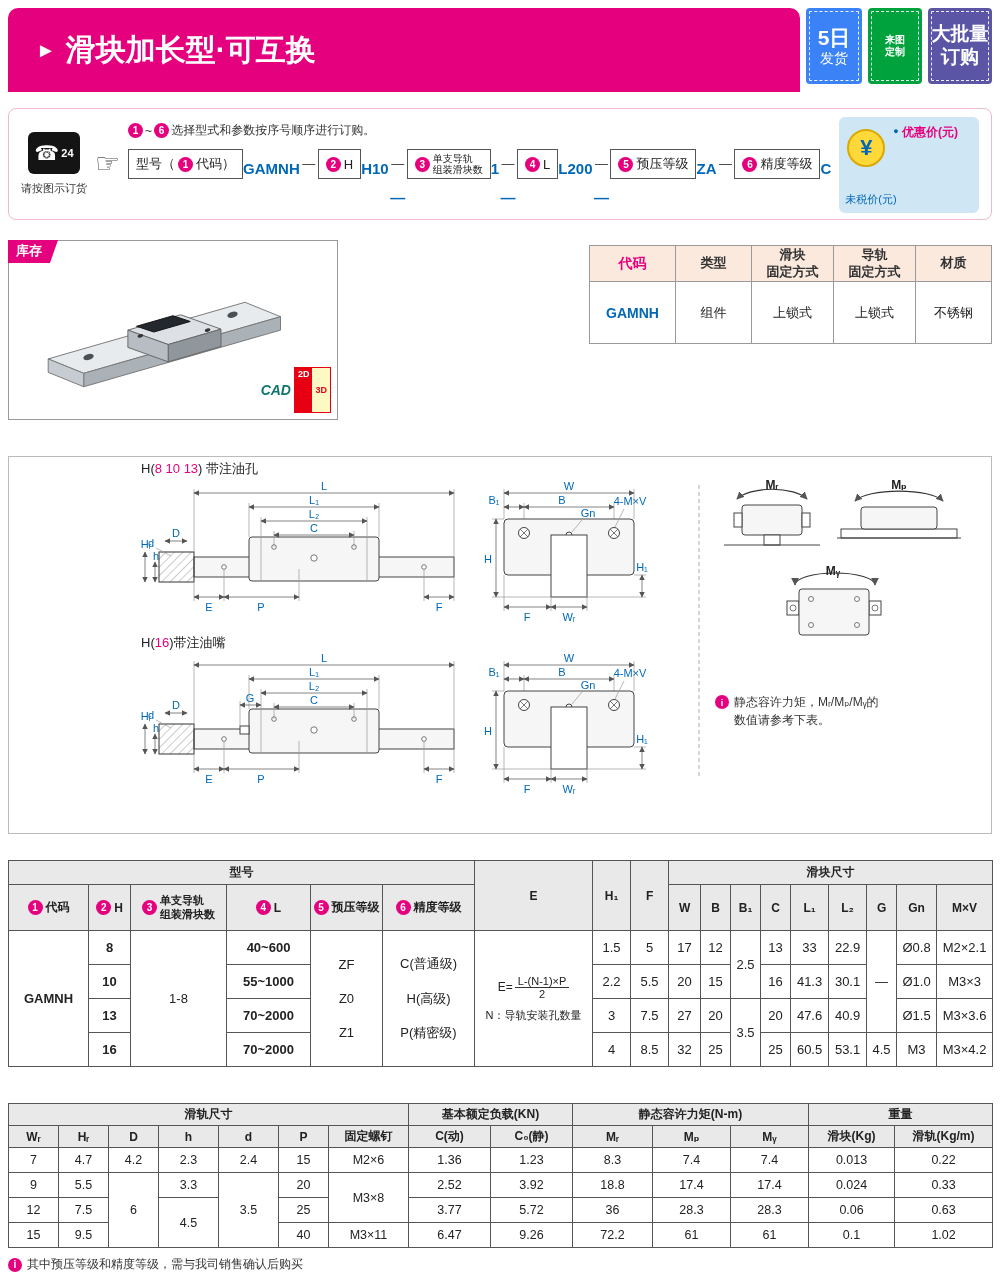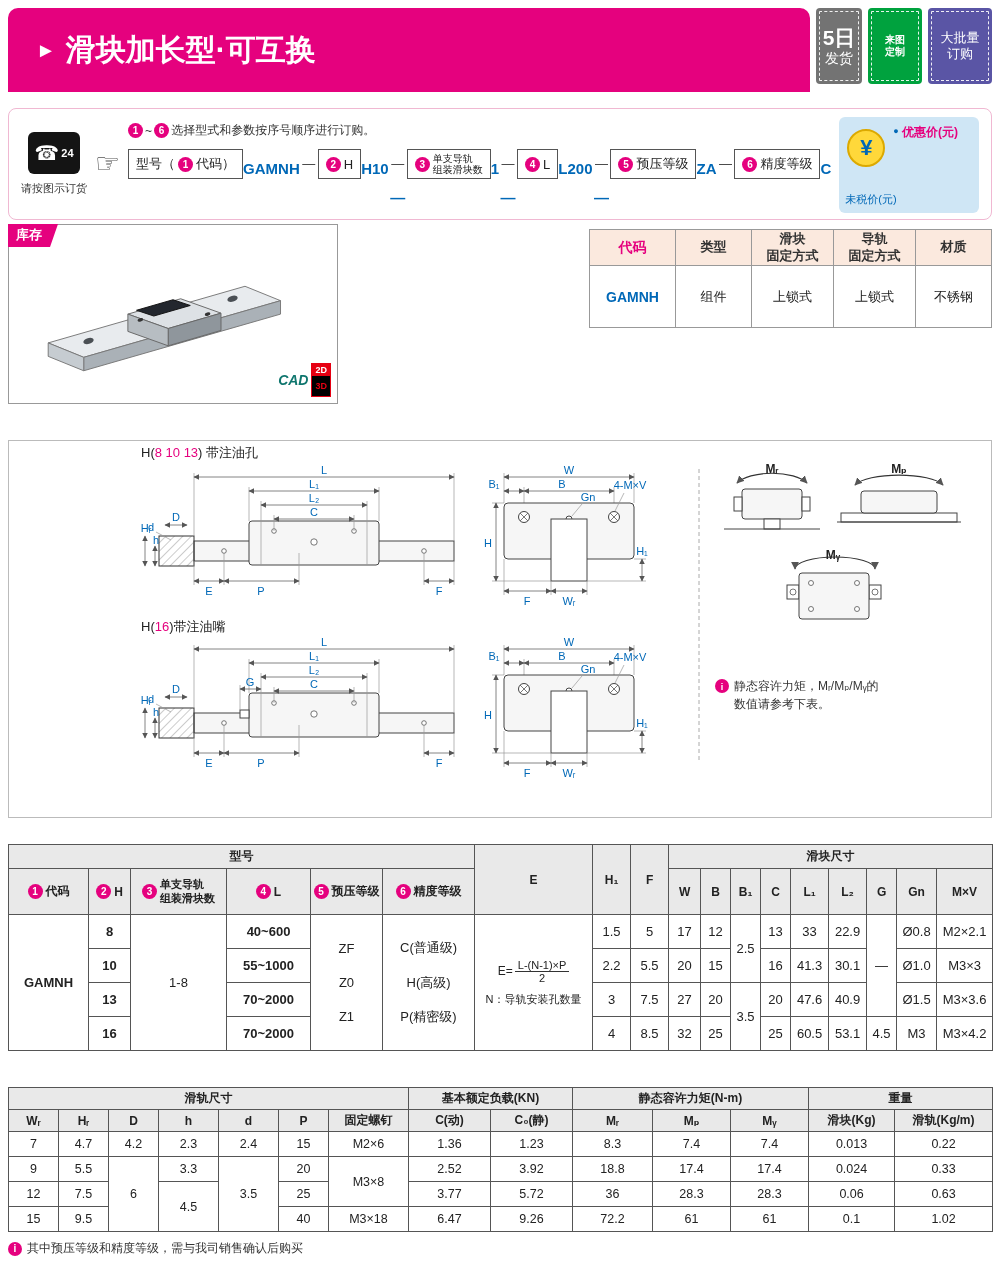--- a/index.html
+++ b/index.html
@@ -8,27 +8,27 @@
   .page{padding:8px}
 
   
   .header{display:flex;gap:6px;align-items:flex-start}
   .band{flex:1;height:84px;background:#e5017e;border-radius:10px 10px 0 0;display:flex;align-items:center;padding:0 18px;color:#fff}
   .title{font-size:34px;font-weight:bold;letter-spacing:2px}
   .arrow{font-size:20px;margin:0 10px}
   .subtitle{font-size:30px;font-weight:bold}
   .badge{height:76px;border-radius:4px;color:#fff;display:flex;flex-direction:column;align-items:center;justify-content:center;outline:1px dashed rgba(255,255,255,.9);outline-offset:-4px}
   .badge span{display:block;text-align:center;line-height:1.2;white-space:nowrap}
-  .b-red{width:46px;background:#737373}
+  .b-red{width:56px;background:#3b82f6}
   .b-red .l1{font-size:21px;font-weight:bold}
   .b-red .l2{font-size:14px}
   .b-grn{width:54px;background:#00a23e}
   .b-grn span{font-size:10px;font-weight:bold}
   .b-vio{width:64px;background:#5a55a5}
-  .b-vio span{font-size:13px;font-weight:normal}
+  .b-vio span{font-size:19px;font-weight:bold}
 
   
   .order{border:1px solid #f0b8d2;border-radius:8px;margin-top:16px;height:112px;display:flex;align-items:center;padding:8px 12px;gap:8px}
   .phone-col{display:flex;flex-direction:column;align-items:center;width:86px}
   .phone-box{width:52px;height:42px;background:#141414;border-radius:6px;color:#fff;display:flex;align-items:center;justify-content:center;gap:2px}
   .phone-glyph{font-size:20px;line-height:1}
   .phone-24{font-size:11px;font-weight:bold}
   .phone-label{font-size:11px;margin-top:7px;color:#333;white-space:nowrap}
   .hand{font-size:28px;color:#555;line-height:1}
   .order-center{flex:1;padding-top:2px}
@@ -46,29 +46,29 @@
   .coin{position:absolute;left:8px;top:12px;width:38px;height:38px;border-radius:50%;background:#ffd83a;border:2px solid #dca900;color:#0068b7;font-size:22px;font-weight:bold;display:flex;align-items:center;justify-content:center}
   .price-note{position:absolute;left:6px;bottom:6px;font-size:11px;color:#0068b7;white-space:nowrap}
   .ptitle-row{font-size:12px;margin-bottom:4px;white-space:nowrap}
   .pbullet{color:#0068b7;font-size:9px;vertical-align:2px}
   .ptitle{color:#e5017e;font-weight:bold}
   .ptab{border-collapse:collapse;width:100%}
   .ptab td{border:1px solid #7fb0d4;background:#fff;font-size:10.5px;padding:3px 2px;text-align:center;color:#333;white-space:nowrap}
   .ptab td:first-child{background:#e7f3fb}
 
   
-  .stock-row{display:flex;margin-top:4px}
+  .stock-row{display:flex;margin-top:20px}
   .stock-box{width:330px;height:180px;border:1px solid #999;position:relative;background:#fff}
   .stock-tag{position:absolute;top:-1px;left:-1px;background:#e5017e;color:#fff;font-size:13px;font-weight:bold;padding:2px 16px 3px 8px;clip-path:polygon(0 0,100% 0,84% 100%,0 100%)}
   .product-svg{position:absolute;left:14px;top:20px}
   .cad{position:absolute;right:6px;bottom:6px;display:flex;align-items:center;gap:3px;cursor:pointer}
   .cad-text{font-size:14px;font-weight:bold;font-style:italic;color:#0f766e}
-  .cad-dd{display:flex;flex-direction:column;border:1px solid #e60012}
+  .cad-dd{display:flex;flex-direction:row;border:1px solid #e60012}
   .cad-2d{background:#e60012;color:#fff;font-size:9px;font-weight:bold;padding:0 3px;line-height:12px;text-align:center}
-  .cad-3d{background:#000000;color:#e60012;font-size:9px;font-weight:bold;padding:4px 3px;line-height:12px;text-align:center}
+  .cad-3d{background:#fef9c3;color:#e60012;font-size:9px;font-weight:bold;padding:16px 3px;line-height:12px;text-align:center}
   .spec-wrap{margin-left:auto;margin-top:5px}
   .spec{border-collapse:collapse;table-layout:fixed;width:402px}
   .spec th{background:#fbe9de;border:1px solid #999;height:36px;font-size:13px;color:#333;font-weight:bold}
   .spec th:first-child{color:#e5017e;font-size:14px}
   .spec td{border:1px solid #999;height:62px;text-align:center;font-size:13px;color:#222;background:#fff}
   .spec td:first-child{color:#0068b7;font-weight:bold;font-size:14px}
   .spec .l2{display:block;line-height:1.25}
 
   
   .draw-box{margin-top:36px;border:1px solid #bbb;height:378px;position:relative;background:#fff}
@@ -767,21 +767,21 @@
       <td>36</td>
       <td>28.3</td>
       <td>28.3</td>
       <td>0.06</td>
       <td>0.63</td>
     </tr>
     <tr>
       <td>15</td>
       <td>9.5</td>
       <td>40</td>
-      <td>M3×18</td>
+      <td>M3×11</td>
       <td>6.47</td>
       <td>9.26</td>
       <td>72.2</td>
       <td>61</td>
       <td>61</td>
       <td>0.1</td>
       <td>1.02</td>
     </tr>
   </tbody>
     </table>

